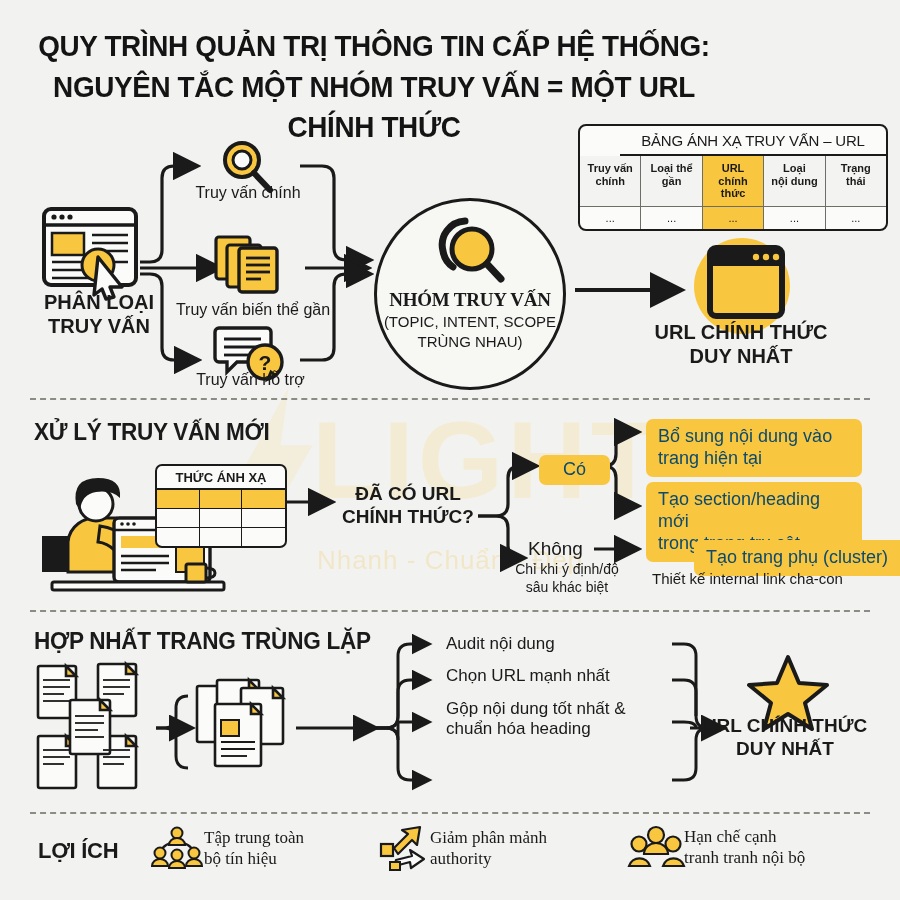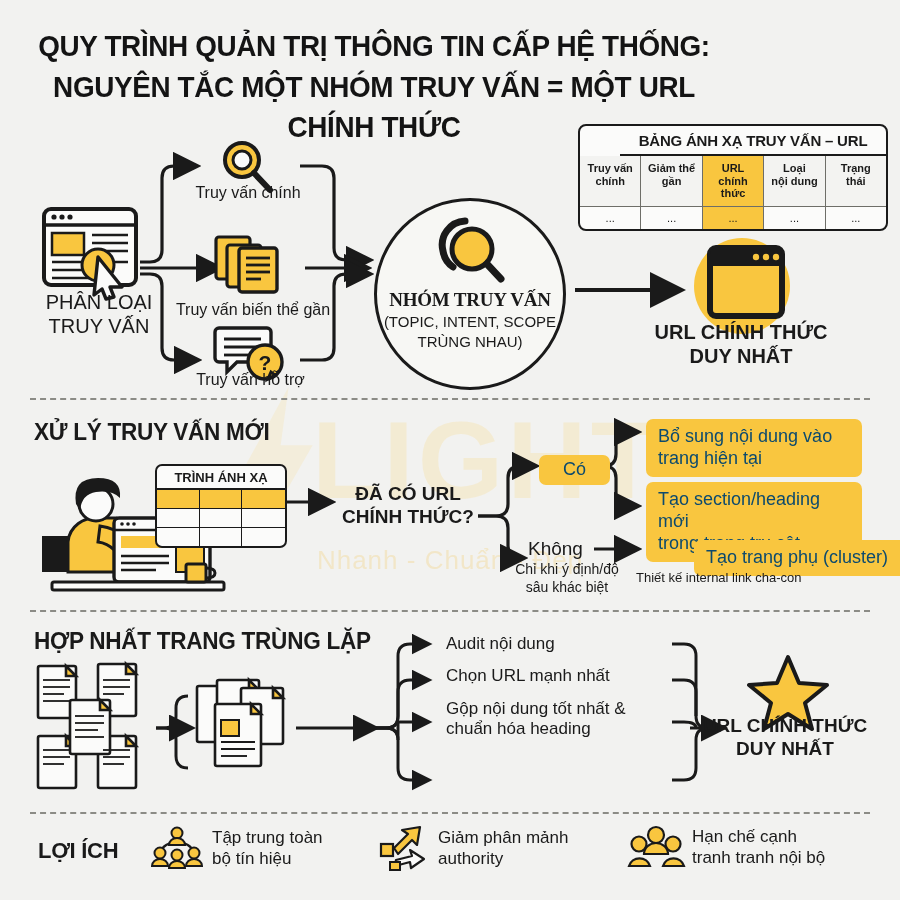--- a/index.html
+++ b/index.html
@@ -48,21 +48,21 @@
   .lbl{font-size:16px;color:#1a1a1a;line-height:1.25;}
   .heading{font-size:24px;font-weight:bold;letter-spacing:-.3px;transform:scaleX(.94);transform-origin:left center;}
   .ybox{
     background:#f9c63f;border-radius:7px;padding:7px 12px;
     font-size:18px;line-height:1.22;color:#0c4a6e;
   }
   svg{display:block;overflow:visible;}
 
   
   .s1-cls{left:34px;top:290px;width:130px;text-align:center;}
-  .s1-cls .t{font-size:20px;font-weight:normal;line-height:1.2;text-align:center;}
+  .s1-cls .t{font-size:20px;font-weight:bold;line-height:1.2;text-align:center;}
   .s1-br1{left:168px;top:183px;width:160px;text-align:center;}
   .s1-br2{left:158px;top:300px;width:190px;text-align:center;}
   .s1-br3{left:168px;top:370px;width:165px;text-align:center;}
   .circle{
     position:absolute;left:374px;top:198px;width:186px;height:186px;
     border:3px solid #1a1a1a;border-radius:50%;
     background:rgba(247,247,245,.80);
     display:flex;flex-direction:column;align-items:center;justify-content:flex-start;
     z-index:3;
   }
@@ -70,21 +70,21 @@
   .circle .c-s{font-size:15px;text-align:center;line-height:1.2;margin-top:2px;}
   .s1-url{left:636px;top:320px;width:210px;text-align:center;}
   .s1-url .t{font-size:20px;font-weight:bold;line-height:1.2;}
 
   
   .maptable{
     position:absolute;left:578px;top:124px;width:306px;z-index:3;
     background:#fbfbfa;border:2px solid #1a1a1a;border-radius:8px;overflow:hidden;
   }
   .mt-title{
-    text-align:center;font-size:15px;font-weight:bold;padding:6px 0 5px;
+    text-align:center;font-size:15px;font-weight:normal;padding:6px 0 5px;
     border-bottom:2px solid #1a1a1a;letter-spacing:-.2px;margin-left:40px;
   }
   .mt-row{display:flex;}
   .mt-row.head .mt-cell{font-size:11px;font-weight:bold;line-height:1.15;padding:6px 2px;}
   .mt-cell{
     flex:1;text-align:center;border-right:1.5px solid #6e6e68;
     font-size:11px;color:#1a1a1a;padding:5px 2px;
   }
   .mt-cell:last-child{border-right:none;}
   .mt-row.head{border-bottom:1.5px solid #6e6e68;background:#f3f3f1;}
@@ -94,42 +94,42 @@
   .s2-h{left:34px;top:418px;}
   .s2-q{left:338px;top:483px;width:140px;text-align:center;}
   .s2-q .t{font-size:19px;font-weight:bold;line-height:1.2;}
   .s2-co{left:539px;top:455px;}
   .s2-co .ybox{font-size:18px;padding:4px 24px;}
   .s2-khong{left:528px;top:538px;font-size:19px;}
   .s2-note{left:497px;top:561px;width:140px;text-align:center;font-size:14px;line-height:1.25;}
   .s2-b1{left:646px;top:419px;width:216px;}
   .s2-b2{left:646px;top:482px;width:216px;}
   .s2-b3{left:646px;top:540px;width:216px;margin-left:48px;}
-  .s2-cap{left:636px;top:570px;font-size:13px;}
+  .s2-cap{left:652px;top:570px;font-size:15px;}
   .s2-mapt{
     position:absolute;left:155px;top:464px;width:128px;z-index:3;
     background:#fbfbfa;border:2px solid #1a1a1a;border-radius:7px;overflow:hidden;
   }
   .s2-mapt .tt{font-size:13px;font-weight:bold;text-align:center;padding:4px 0 3px;border-bottom:2px solid #1a1a1a;}
   .s2-grid{display:grid;grid-template-columns:repeat(3,1fr);}
   .s2-grid i{display:block;height:18px;border-right:1.2px solid #1a1a1a;border-bottom:1.2px solid #1a1a1a;}
   .s2-grid i.y{background:#f9c63f;}
   .s2-grid i:nth-child(3n){border-right:none;}
   .s2-grid i:nth-last-child(-n+3){border-bottom:none;}
 
   
   .s3-h{left:34px;top:627px;}
   .s3-list{position:absolute;left:446px;top:634px;width:232px;z-index:3;}
   .s3-list .it{font-size:17px;line-height:1.2;margin-bottom:12px;}
   .s3-url{left:690px;top:715px;width:190px;text-align:center;}
   .s3-url .t{font-size:19px;font-weight:bold;line-height:1.2;}
 
   
   .ben-title{left:38px;top:838px;font-size:22px;font-weight:bold;letter-spacing:-.3px;}
-  .ben{position:absolute;display:flex;align-items:center;gap:10px;z-index:3;}
+  .ben{position:absolute;display:flex;align-items:center;gap:2px;z-index:3;font-family:Liberation Serif, serif;}
   .ben .txt{font-size:17px;line-height:1.22;}
   .ben1{left:152px;top:826px;}
   .ben2{left:378px;top:826px;}
   .ben3{left:630px;top:826px;}
 </style>
 </head>
 <body>
 
 <div class="stage">
 
@@ -259,21 +259,21 @@
   </div>
 
   <div class="maptable">
     <div class="mt-title">BẢNG ÁNH XẠ TRUY VẤN – URL</div>
     <div class="mt-row head">
       <div class="mt-cell">
         <div>Truy vấn</div>
         <div>chính</div>
       </div>
       <div class="mt-cell">
-        <div>Giảm thể</div>
+        <div>Loại thể</div>
         <div>gần</div>
       </div>
       <div class="mt-cell hl">
         <div>URL</div>
         <div>chính thức</div>
       </div>
       <div class="mt-cell">
         <div>Loại</div>
         <div>nội dung</div>
       </div>
@@ -318,21 +318,21 @@
         <line x1="83" y1="102" x2="118" y2="102"></line>
     </g>
 
     <rect x="14" y="114" width="172" height="8" rx="2" fill="#fbfbfa" stroke="#1a1a1a" stroke-width="3"></rect>
 
     <rect x="148" y="96" width="20" height="18" rx="2" fill="#f9c63f" stroke="#1a1a1a" stroke-width="3"></rect>
     <path d="M168 100 q9 0 9 5 t-9 5" fill="none" stroke="#1a1a1a" stroke-width="3"></path>
   </svg>
 
   <div class="s2-mapt">
-    <div class="tt">TRÌNH ÁNH XẠ</div>
+    <div class="tt">THỨC ÁNH XẠ</div>
     <div class="s2-grid">
       <i class="y"></i>
       <i class="y"></i>
       <i class="y"></i>
       <i></i>
       <i></i>
       <i></i>
       <i></i>
       <i></i>
       <i></i>

